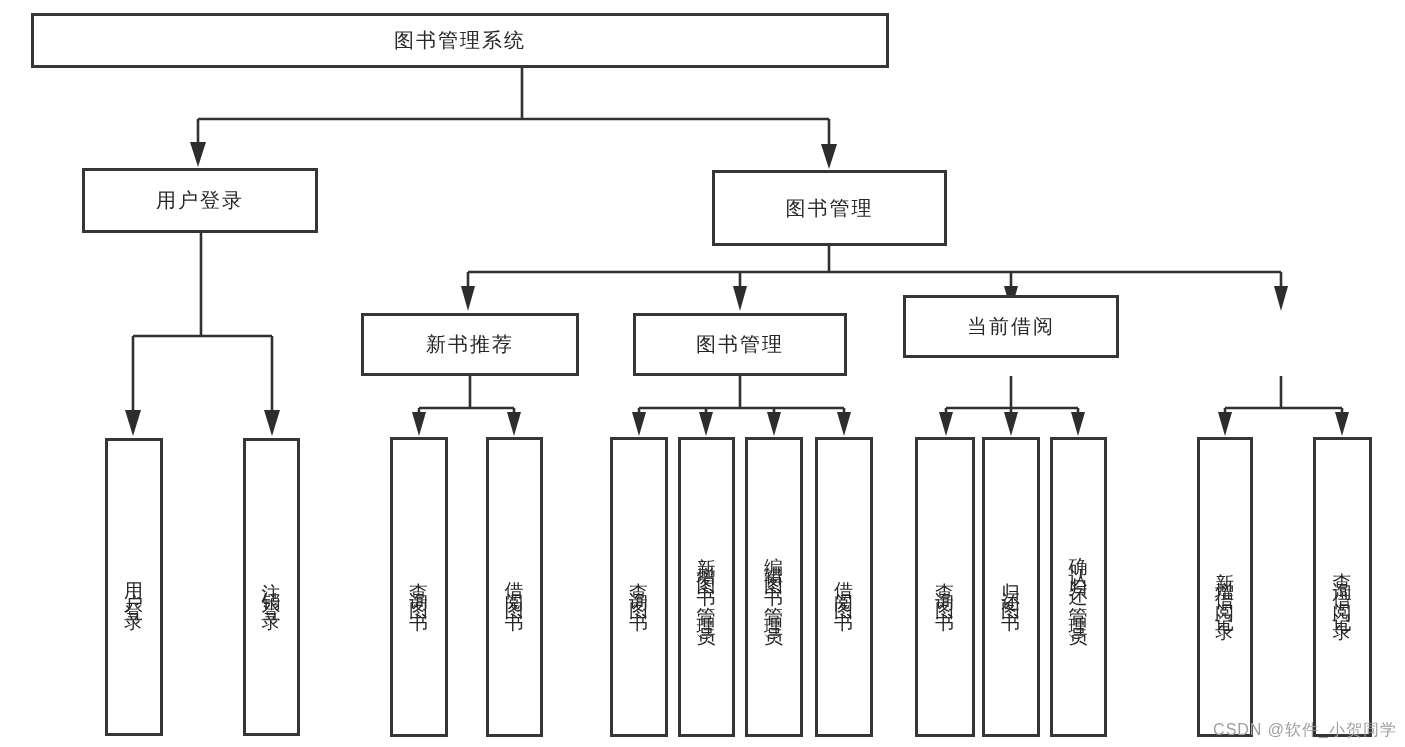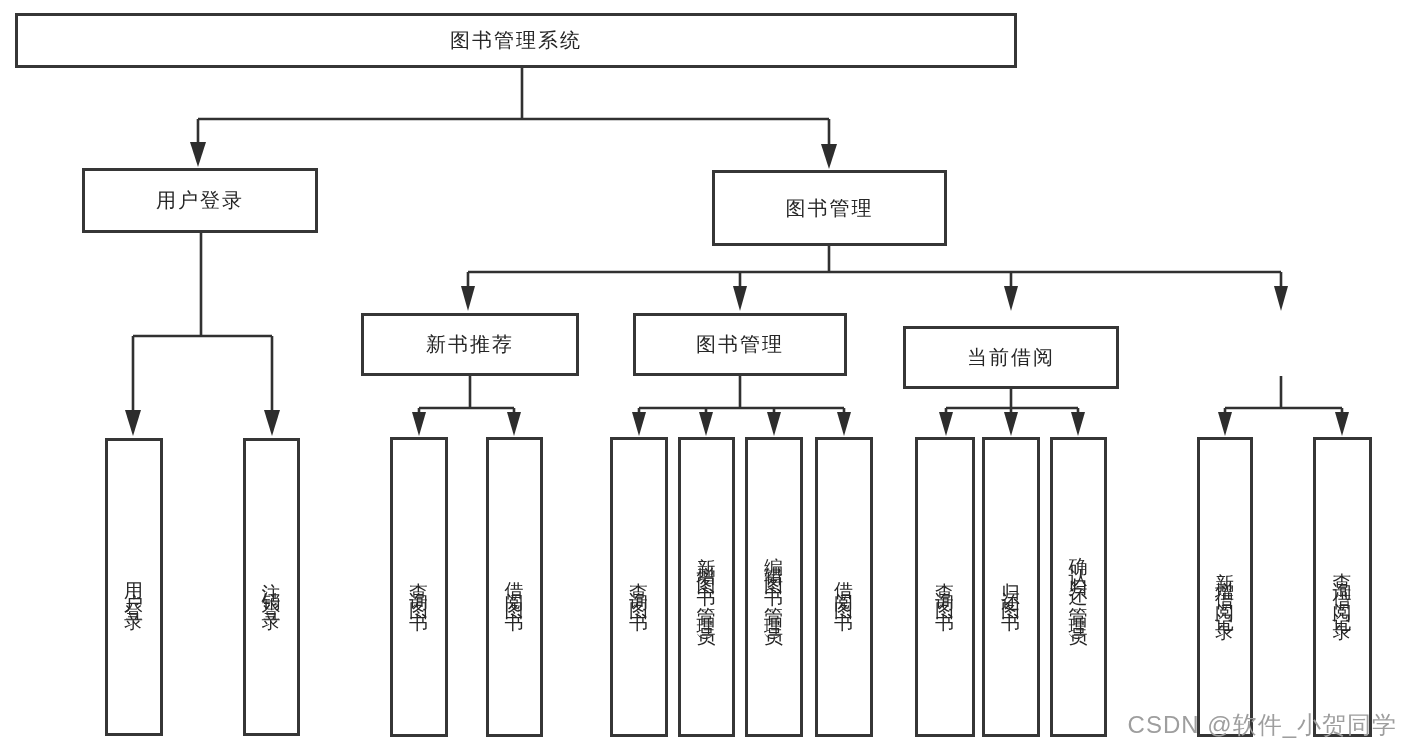--- a/index.html
+++ b/index.html
@@ -31,21 +31,21 @@
     text-orientation: mixed;
     font-size: 19px;
     line-height: 1;
     letter-spacing: 10px;
     white-space: nowrap;
   }
   .watermark {
     position: absolute;
     right: 8px;
     bottom: 6px;
-    font-size: 24px;
+    font-size: 16px;
     color: #9e9e9e;
     letter-spacing: 1px;
     z-index: 5;
     white-space: nowrap;
   }
 </style>
 </head>
 <body>
 
 <div class="canvas">
@@ -86,38 +86,38 @@
       <polygon points="1004,412 1018,412 1011,436"></polygon>
       <polygon points="1071,412 1085,412 1078,436"></polygon>
     </g>
     <g>
       <path d="M1281 376 V408 M1225 408 H1342 M1225 408 V413 M1342 408 V413"></path>
       <polygon points="1218,412 1232,412 1225,436"></polygon>
       <polygon points="1335,412 1349,412 1342,436"></polygon>
     </g>
   </svg>
 
-  <div class="node root" style="left:15px; top:13px; width:1002px; height:55px;">
+  <div class="node root" style="left:31px; top:13px; width:858px; height:55px;">
     <span class="hlabel">图书管理系统</span>
   </div>
 
   <div class="node" style="left:82px; top:168px; width:236px; height:65px;">
     <span class="hlabel">用户登录</span>
   </div>
   <div class="node" style="left:712px; top:170px; width:235px; height:76px;">
     <span class="hlabel">图书管理</span>
   </div>
 
   <div class="node" style="left:361px; top:313px; width:218px; height:63px;">
     <span class="hlabel">新书推荐</span>
   </div>
   <div class="node" style="left:633px; top:313px; width:214px; height:63px;">
     <span class="hlabel">图书管理</span>
   </div>
-  <div class="node" style="left:903px; top:326px; width:216px; height:63px;">
+  <div class="node" style="left:903px; top:295px; width:216px; height:63px;">
     <span class="hlabel">当前借阅</span>
   </div>
 
   <div class="node" style="left:105px; top:438px; width:58px; height:298px;">
     <span class="vlabel">用户登录</span>
   </div>
   <div class="node" style="left:243px; top:438px; width:57px; height:298px;">
     <span class="vlabel">注销登录</span>
   </div>
 

